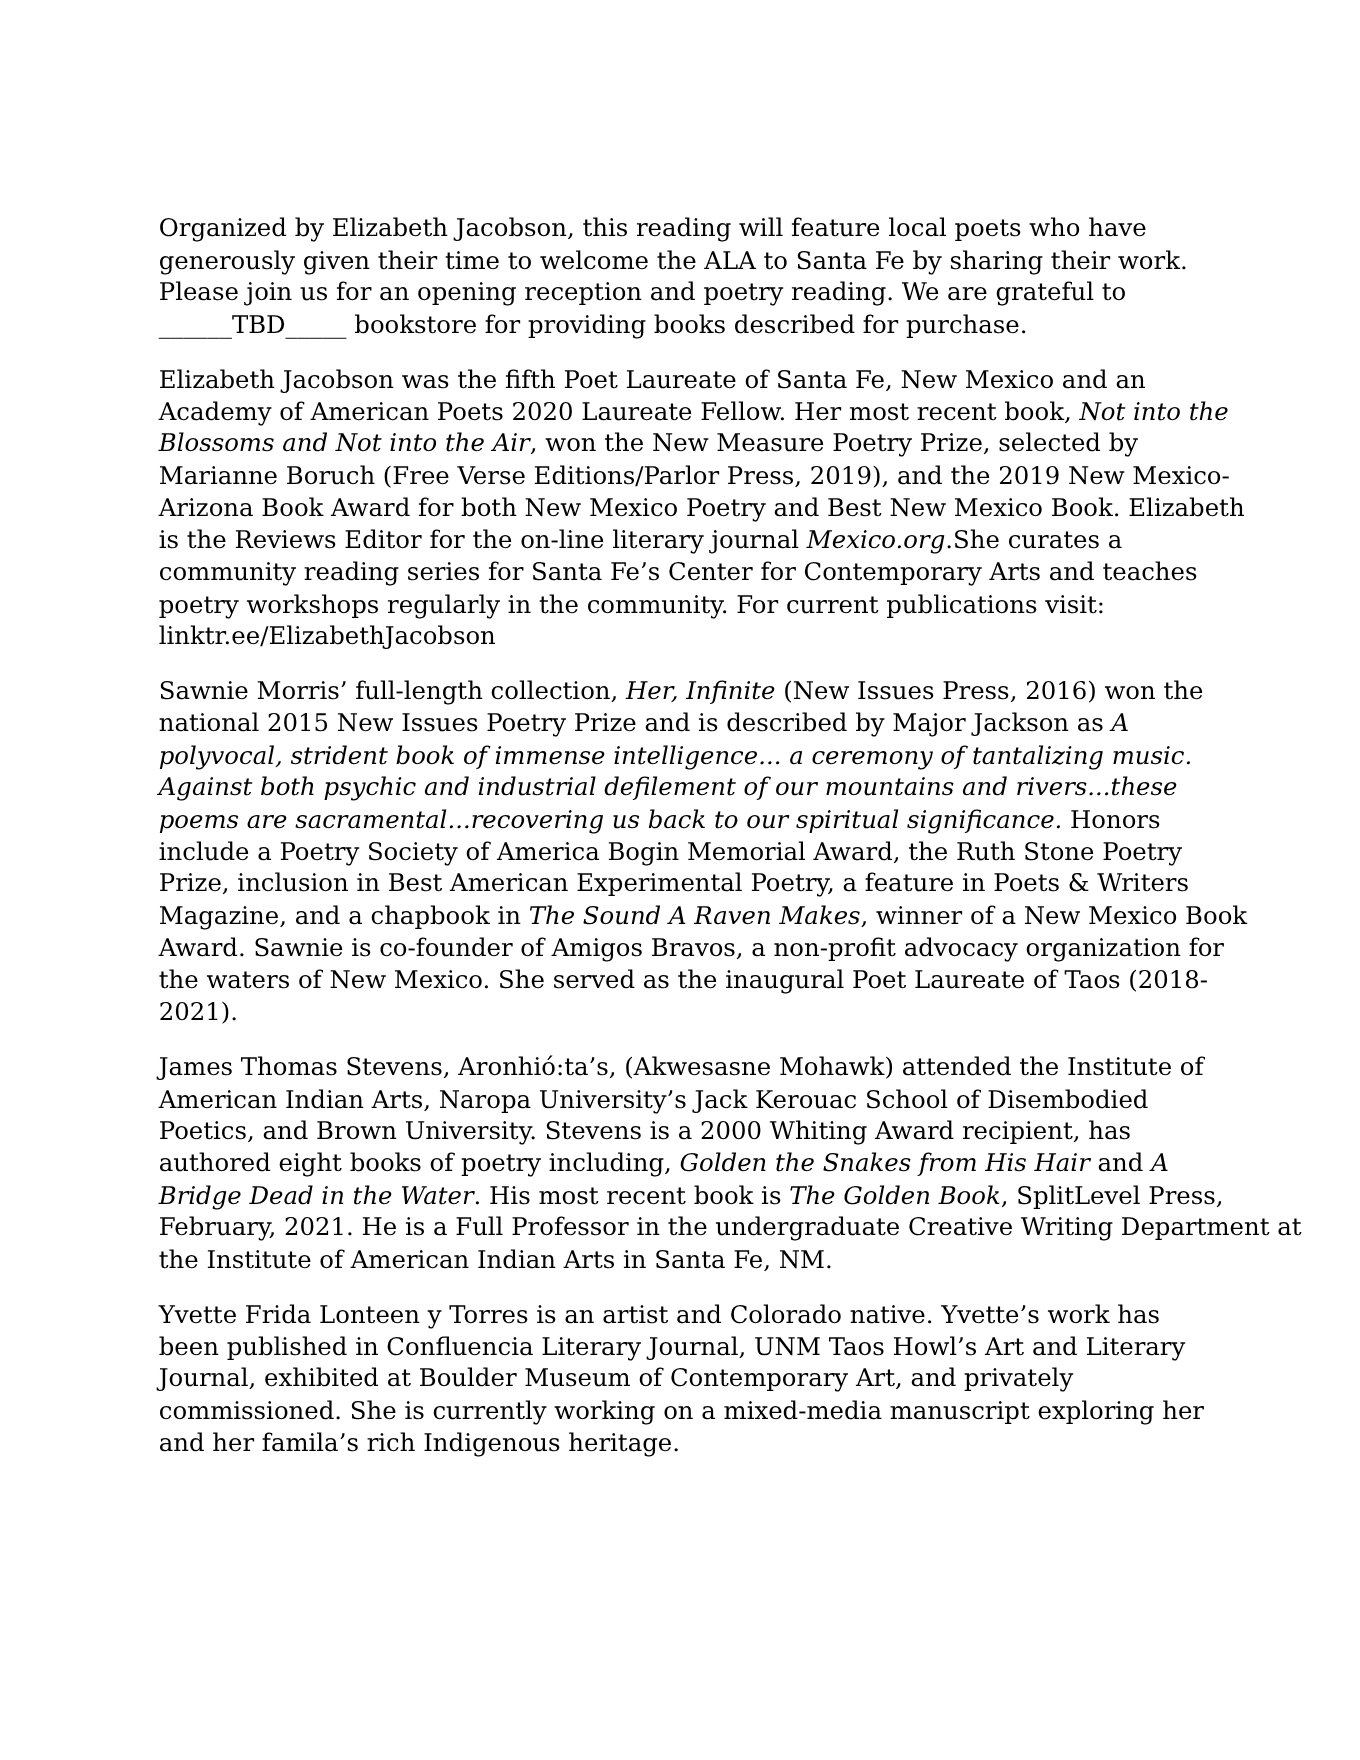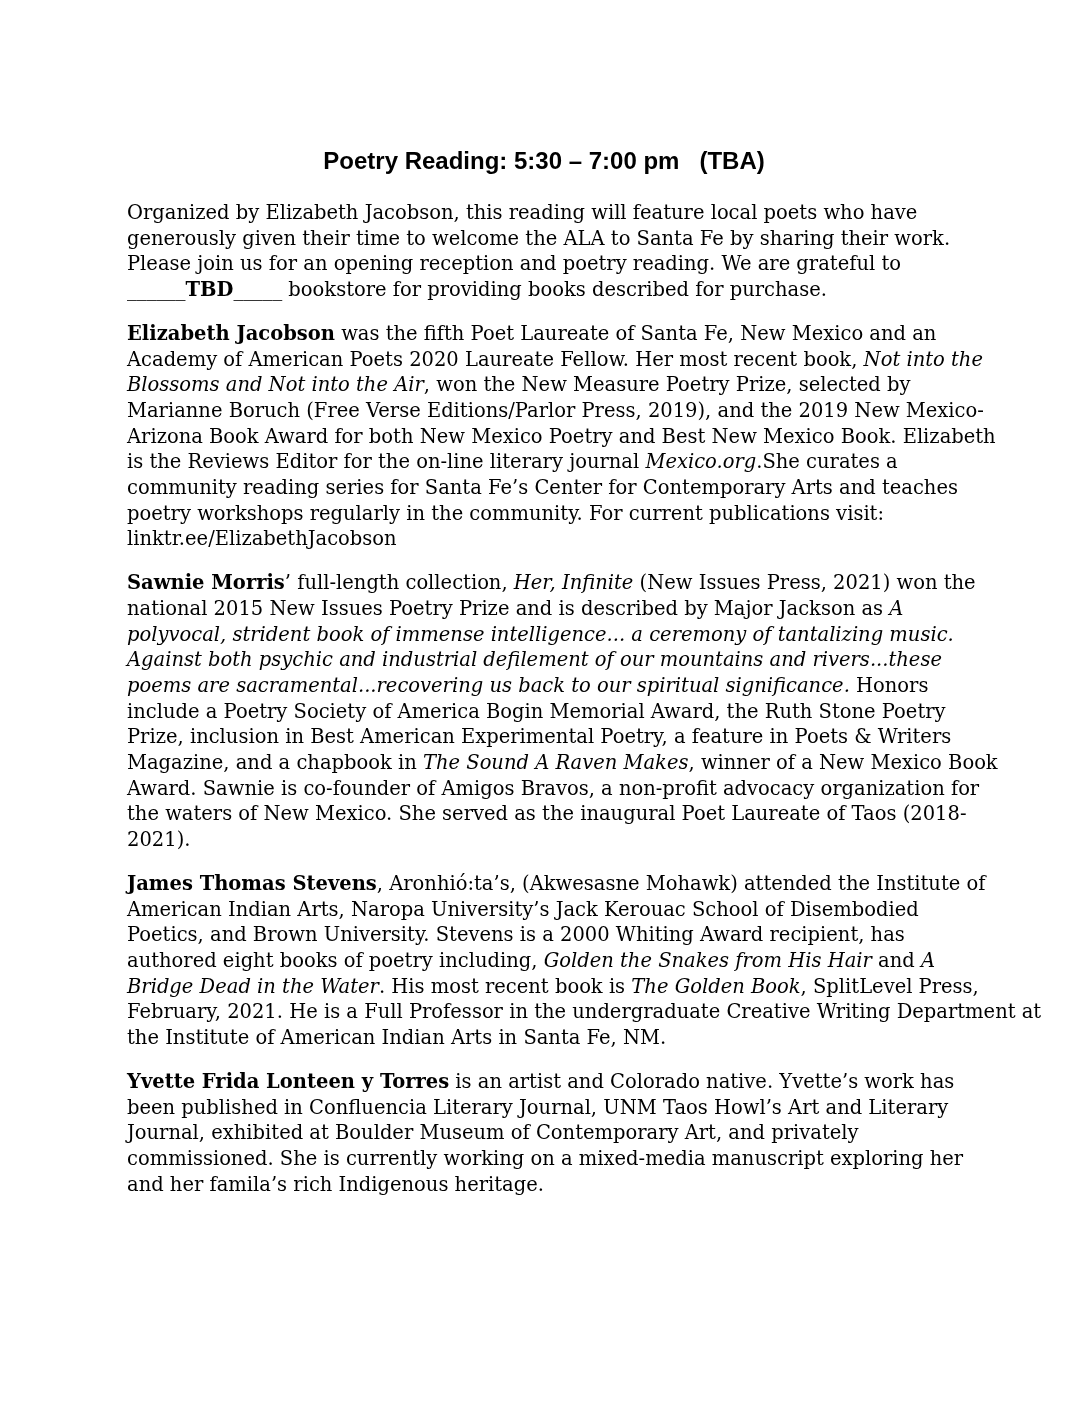--- a/index.html
+++ b/index.html
@@ -35,45 +35,44 @@
     width: 930px;
     font-family: "DejaVu Serif", serif;
     font-size: 19.5px;
     line-height: 25.7px;
     color: #000000;
   }
   .body-text p {
     margin: 12px 0 18px 0;
     white-space: pre-wrap;
   }
-  .b { font-weight: bold; }
+  .b { font-weight: normal; }
   .i { font-style: italic; }
 </style>
 </head>
 <body>
 
 <div class="page">
   <h1 class="title">
-    <span class="title-line">Poetry Reading: 5:30 – 7:00 pm   (TBA)</span>
   </h1>
   <div class="body-text">
     <p><span>Organized by Elizabeth Jacobson, this reading will feature local poets who have
 generously given their time to welcome the ALA to Santa Fe by sharing their work.
 Please join us for an opening reception and poetry reading. We are grateful to
 ______</span><span class="b">TBD</span><span>_____ bookstore for providing books described for purchase.</span></p>
     <p><span class="b">Elizabeth Jacobson</span><span> was the fifth Poet Laureate of Santa Fe, New Mexico and an
 Academy of American Poets 2020 Laureate Fellow. Her most recent book, </span><span class="i">Not into the
 Blossoms and Not into the Air</span><span>, won the New Measure Poetry Prize, selected by
 Marianne Boruch (Free Verse Editions/Parlor Press, 2019), and the 2019 New Mexico-
 Arizona Book Award for both New Mexico Poetry and Best New Mexico Book. Elizabeth
 is the Reviews Editor for the on-line literary journal </span><span class="i">Mexico.org</span><span>.She curates a
 community reading series for Santa Fe’s Center for Contemporary Arts and teaches
 poetry workshops regularly in the community. For current publications visit:
 linktr.ee/ElizabethJacobson</span></p>
-    <p><span class="b">Sawnie Morris</span><span>’ full-length collection, </span><span class="i">Her, Infinite</span><span> (New Issues Press, 2021) won the
+    <p><span class="b">Sawnie Morris</span><span>’ full-length collection, </span><span class="i">Her, Infinite</span><span> (New Issues Press, 2016) won the
 national 2015 New Issues Poetry Prize and is described by Major Jackson as </span><span class="i">A
 polyvocal, strident book of immense intelligence... a ceremony of tantalizing music.
 Against both psychic and industrial defilement of our mountains and rivers...these
 poems are sacramental...recovering us back to our spiritual significance.</span><span> Honors
 include a Poetry Society of America Bogin Memorial Award, the Ruth Stone Poetry
 Prize, inclusion in Best American Experimental Poetry, a feature in Poets &amp; Writers
 Magazine, and a chapbook in </span><span class="i">The Sound A Raven Makes</span><span>, winner of a New Mexico Book
 Award. Sawnie is co-founder of Amigos Bravos, a non-profit advocacy organization for
 the waters of New Mexico. She served as the inaugural Poet Laureate of Taos (2018-
 2021).</span></p>

